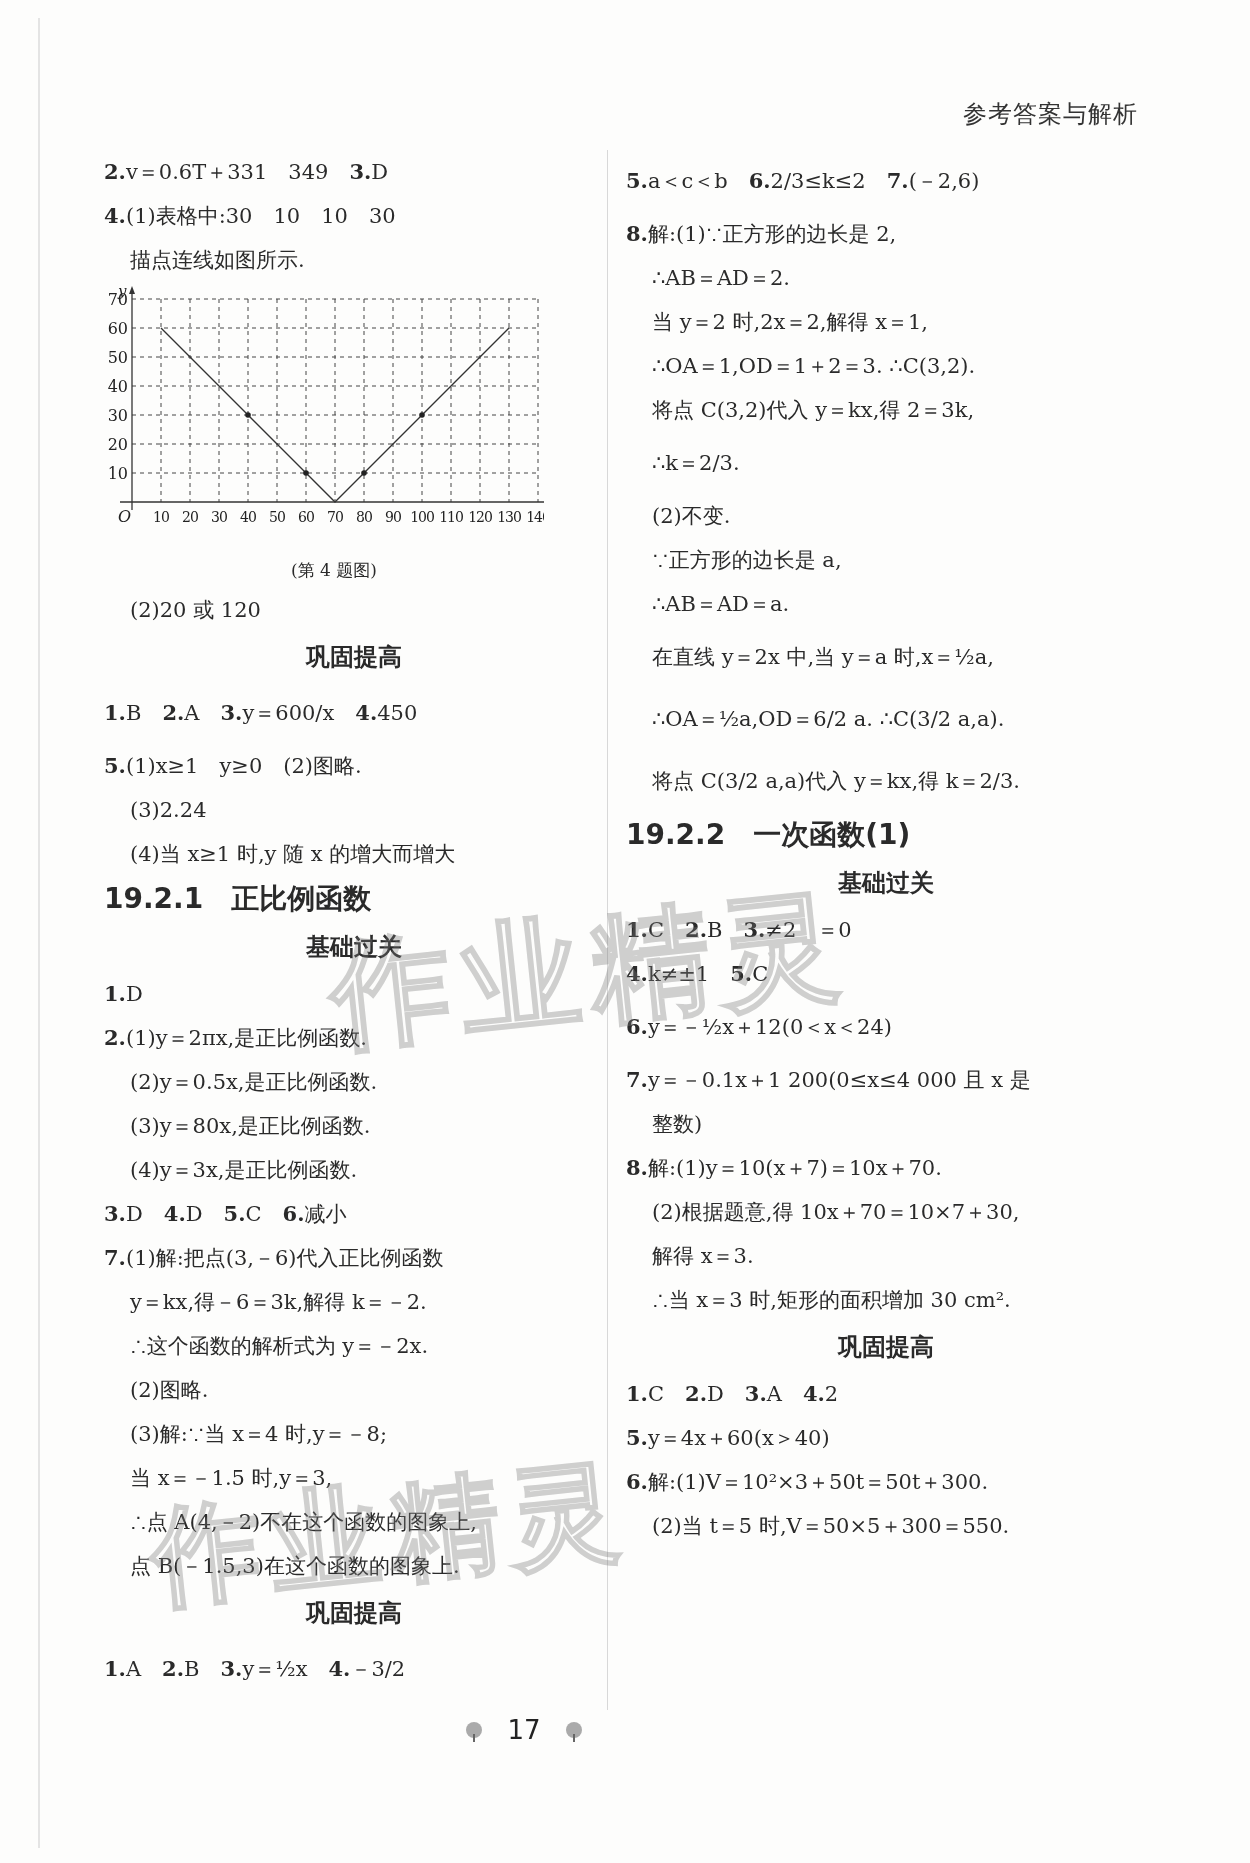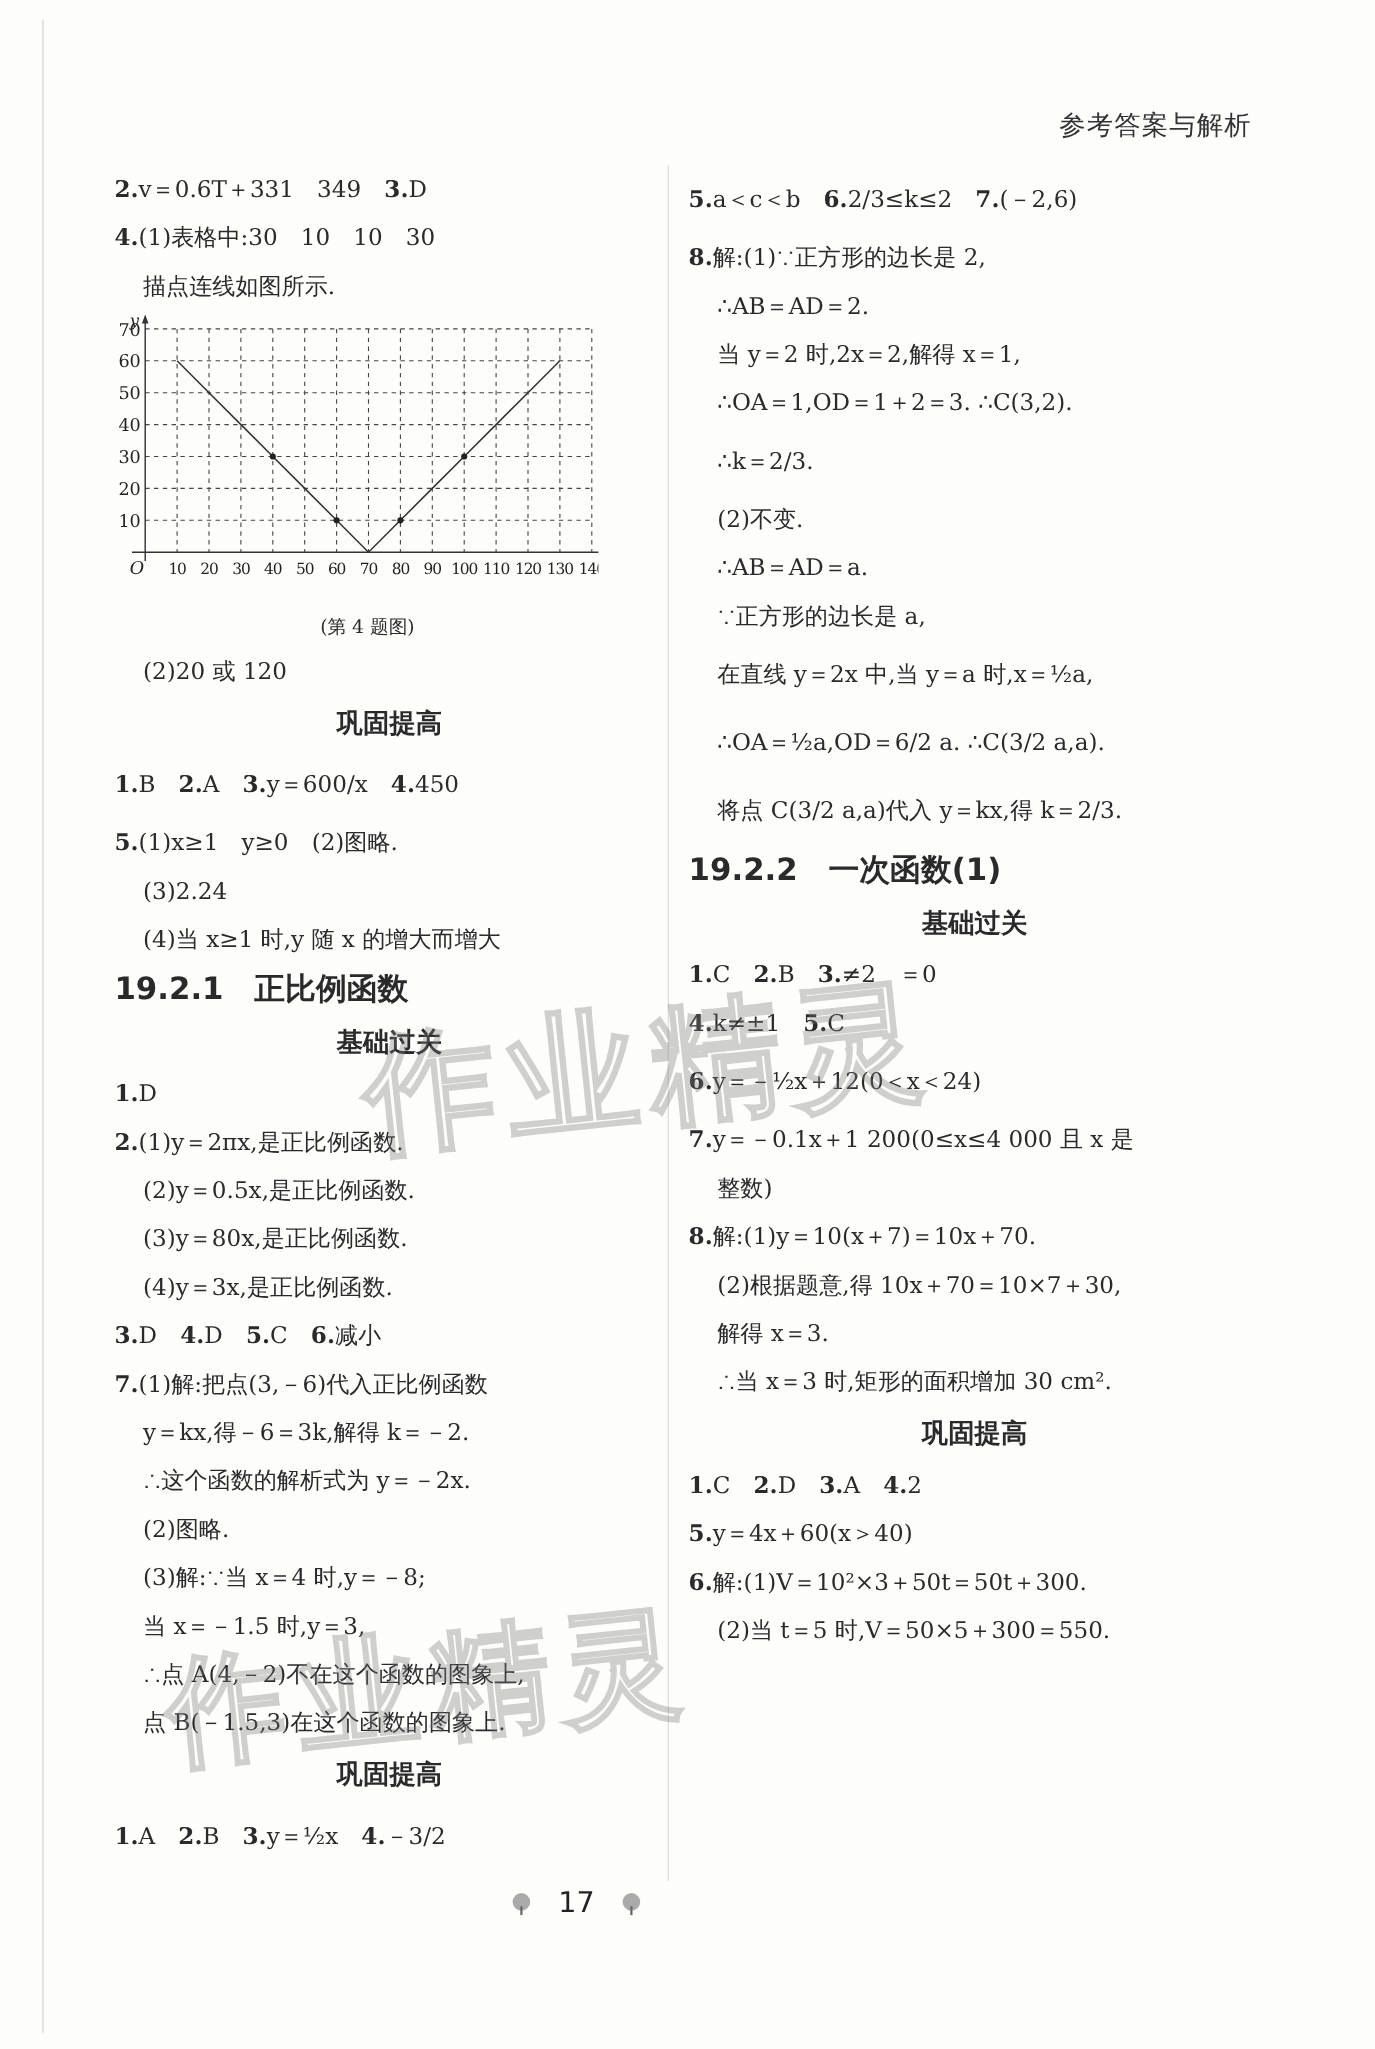--- a/index.html
+++ b/index.html
@@ -138,24 +138,25 @@
 </div>
 
 <div class="col right">
   <div class="line tall">
     <span class="num">5.</span><span>a＜c＜b　</span><span class="num">6.</span><span>2/3≤k≤2　</span><span class="num">7.</span><span>(－2,6)</span>
   </div>
   <div class="line"><span class="num">8.</span><span>解:(1)∵正方形的边长是 2,</span></div>
   <div class="line indent">∴AB＝AD＝2.</div>
   <div class="line indent">当 y＝2 时,2x＝2,解得 x＝1,</div>
   <div class="line indent">∴OA＝1,OD＝1＋2＝3. ∴C(3,2).</div>
+  <div class="line indent">将点 C(3,2)代入 y＝kx,得 2＝3k,</div>
   <div class="line tall indent">∴k＝2/3.</div>
   <div class="line indent">(2)不变.</div>
+  <div class="line indent">∵正方形的边长是 a,</div>
   <div class="line indent">∴AB＝AD＝a.</div>
-  <div class="line indent">∵正方形的边长是 a,</div>
   <div class="line tall indent">在直线 y＝2x 中,当 y＝a 时,x＝½a,</div>
   <div class="line tall indent">∴OA＝½a,OD＝6/2 a. ∴C(3/2 a,a).</div>
   <div class="line tall indent">将点 C(3/2 a,a)代入 y＝kx,得 k＝2/3.</div>
 
   <div class="section-title">19.2.2　一次函数(1)</div>
   <div class="heading">基础过关</div>
   <div class="line">
     <span class="num">1.</span><span>C　</span><span class="num">2.</span><span>B　</span><span class="num">3.</span><span>≠2　＝0</span>
   </div>
   <div class="line">

